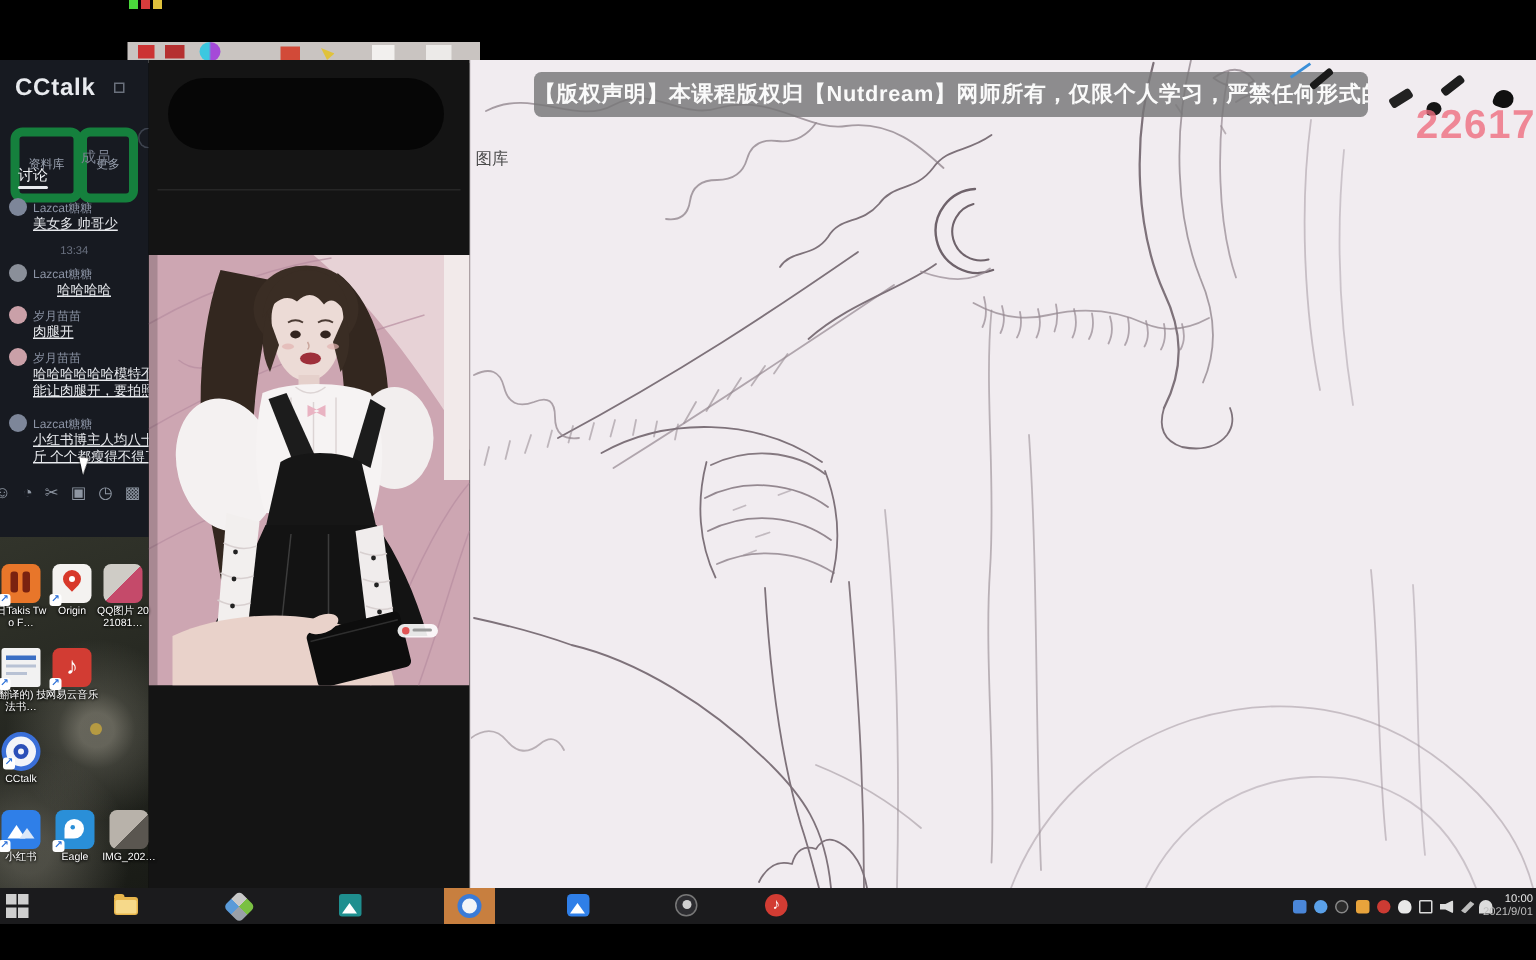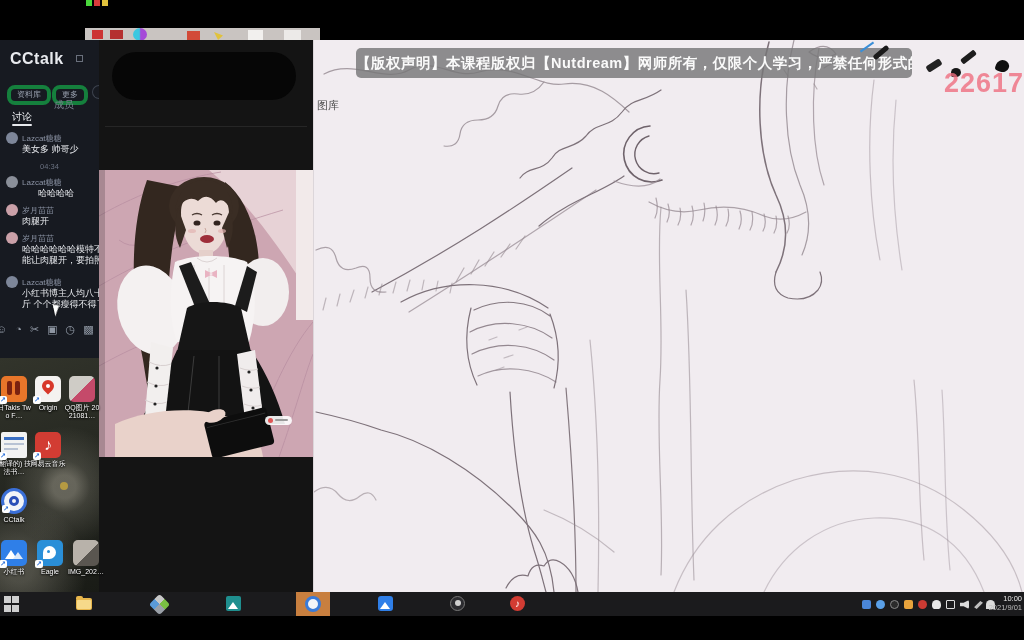--- a/index.html
+++ b/index.html
@@ -4,27 +4,27 @@
 <style>
   html,body{margin:0;padding:0;background:#000;}
   *{box-sizing:border-box;}
   body{font-family:"Liberation Sans","DejaVu Sans",sans-serif;}
   #stage{position:relative;width:1024px;height:640px;background:#000;overflow:hidden;}
   .abs{position:absolute;}
 
   
   #chat{left:0;top:40px;width:99px;height:318px;background:#171a21;color:#cfd4dd;overflow:hidden;}
   .chat-logo{font-weight:bold;font-size:16px;color:#e8eaee;letter-spacing:.5px;}
-  .pillbtn{display:inline-block;border:4px solid #15803d;border-radius:8px;color:#9aa2b0;font-size:8px;line-height:12px;padding:0 6px;}
+  .pillbtn{display:inline-block;border:6px solid #15803d;border-radius:8px;color:#9aa2b0;font-size:8px;line-height:12px;padding:13px 6px;}
   .tab{font-size:10px;color:#7a8190;}
   .tab.active{color:#f0f2f5;}
   .tab-underline{height:2px;background:#e8eaee;border-radius:1px;}
   .avatar{width:12px;height:12px;border-radius:50%;}
   .uname{font-size:8px;color:#8b93a4;}
-  .mtext{font-size:9px;line-height:11px;color:#e9ebef;width:86px;}
+  .mtext{font-size:9px;line-height:11px;color:#e9ebef;width:86px;text-decoration:underline;}
   .tdiv{font-size:7.5px;color:#6a7180;text-align:center;width:99px;}
   .ticon{font-size:11px;color:#8e96a2;line-height:14px;}
 
   
   #photowin{left:99px;top:40px;width:214px;height:552px;background:#141414;}
   .censor{left:13px;top:12px;width:184px;height:48px;border-radius:24px;background:#060606;}
 
   
   #canvas{left:313px;top:40px;width:711px;height:552px;background:#f1ecf0;border-left:1px solid #dcd6da;}
   #banner{left:42px;top:8px;width:556px;height:30px;background:rgba(118,118,120,.82);border-radius:5px;
@@ -230,21 +230,21 @@
     <div class="abs" style="left:92px;top:45px;width:10px;height:14px;border:1px solid #3d434e;border-right:none;border-radius:8px 0 0 8px;"></div>
 
     <div class="abs tab active" style="left:12px;top:70px;">讨论</div>
     <div class="abs tab-underline" style="left:12px;top:84px;width:20px;"></div>
     <div class="abs tab" style="left:54px;top:58px;">成员</div>
 
     <div class="abs avatar" style="left:6px;top:92px;background:#7d8699;"></div>
     <div class="abs uname" style="left:22px;top:93px;">Lazcat糖糖</div>
     <div class="abs mtext" style="left:22px;top:104px;">美女多 帅哥少</div>
 
-    <div class="abs tdiv" style="left:0;top:122px;">04:34</div>
+    <div class="abs tdiv" style="left:0;top:122px;">13:34</div>
 
     <div class="abs avatar" style="left:6px;top:136px;background:#8a8f99;"></div>
     <div class="abs uname" style="left:22px;top:137px;">Lazcat糖糖</div>
     <div class="abs mtext" style="left:22px;top:148px;padding-left:16px;">哈哈哈哈</div>
 
     <div class="abs avatar" style="left:6px;top:164px;background:#caa0a8;"></div>
     <div class="abs uname" style="left:22px;top:165px;">岁月苗苗</div>
     <div class="abs mtext" style="left:22px;top:176px;">肉腿开</div>
 
     <div class="abs avatar" style="left:6px;top:192px;background:#caa0a8;"></div>

